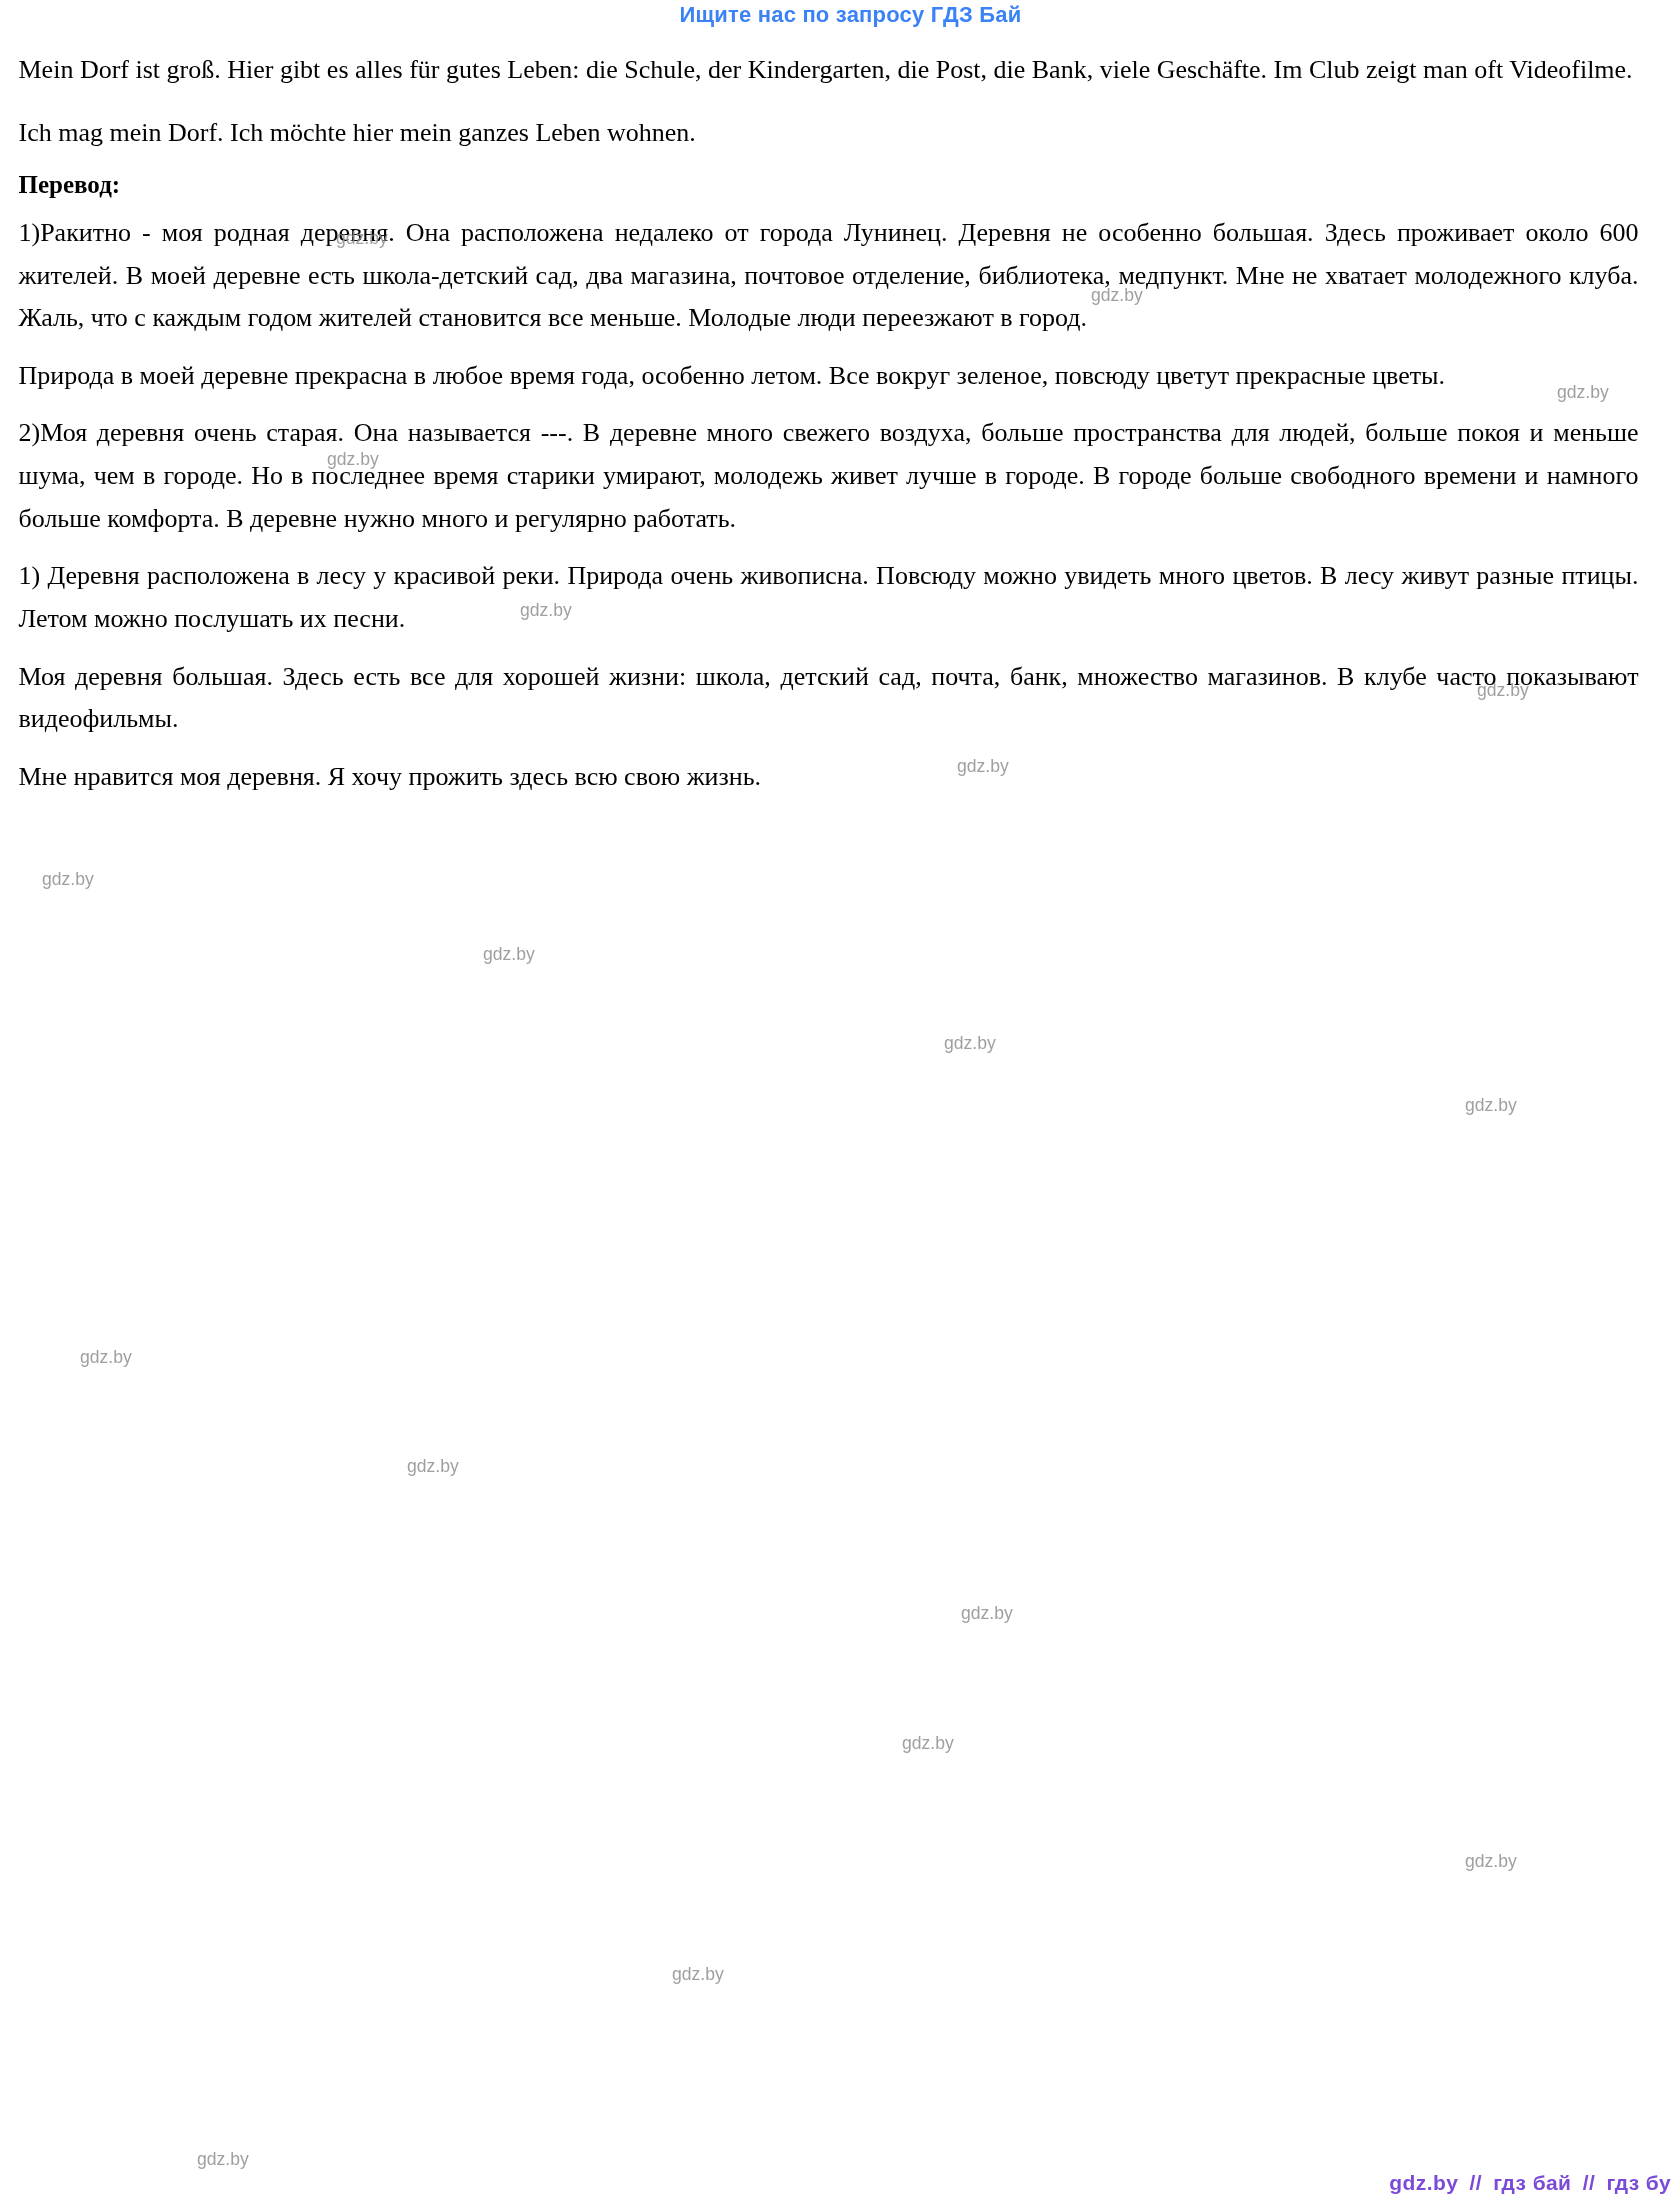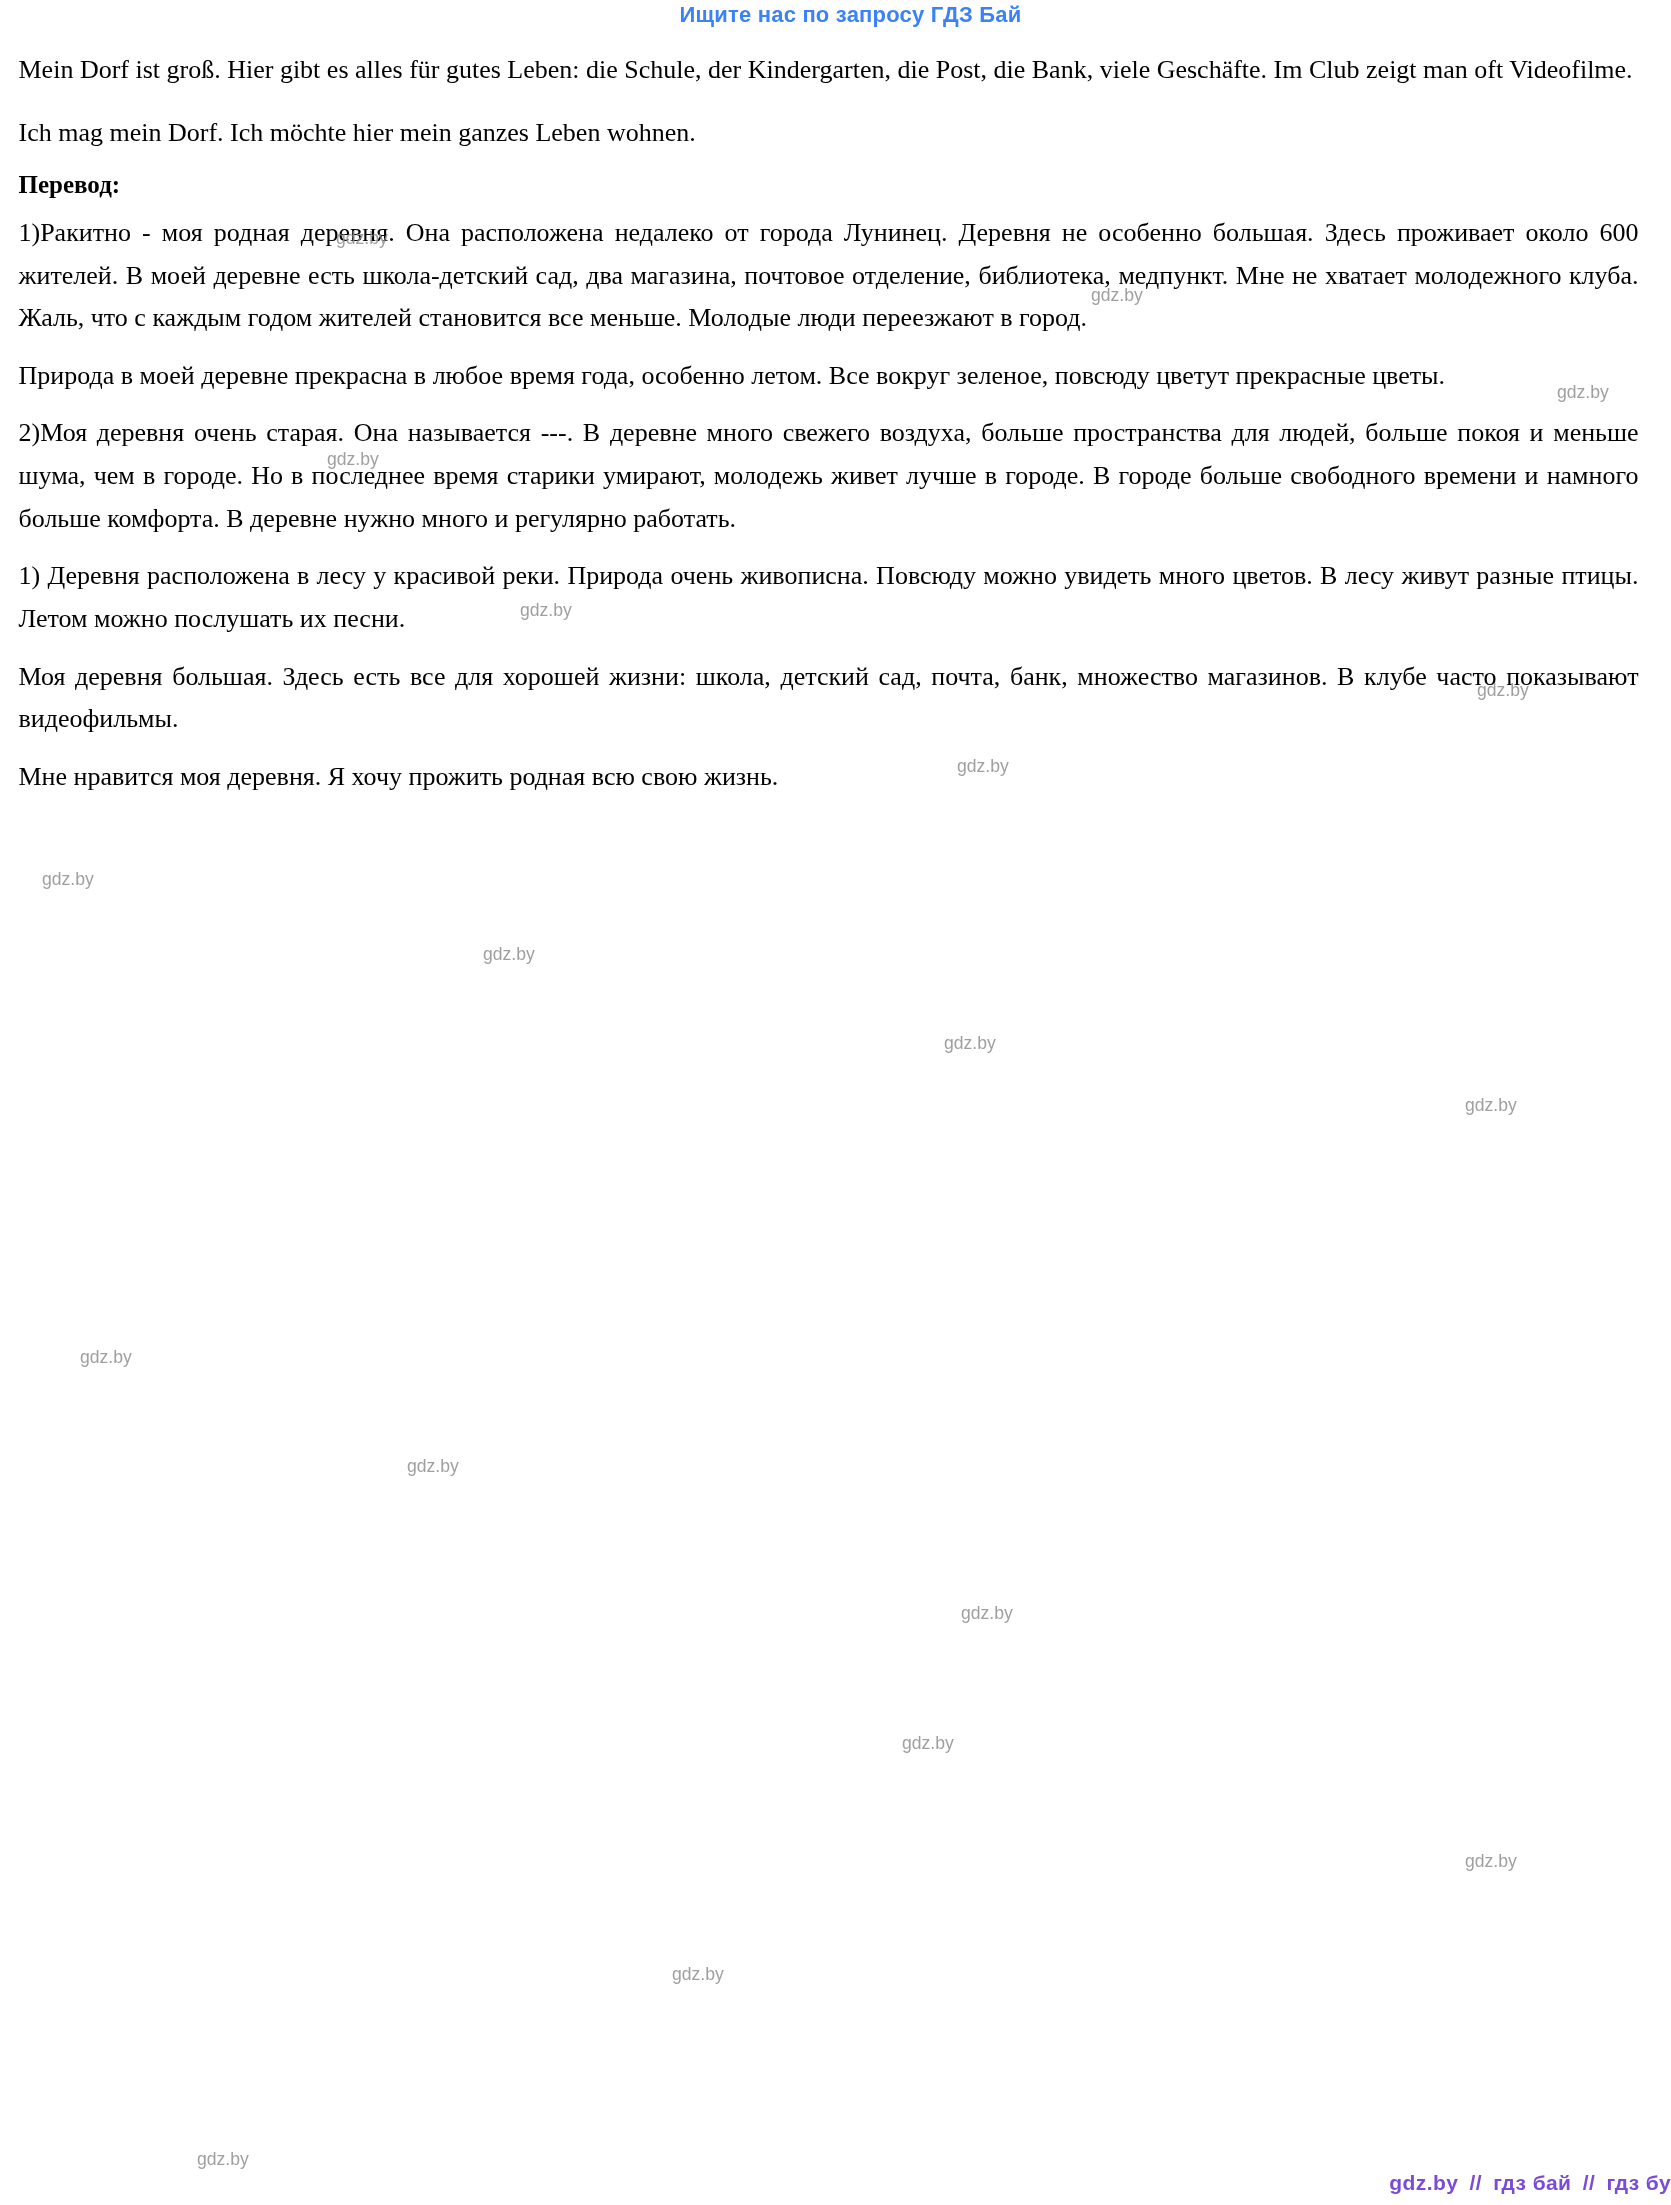--- a/index.html
+++ b/index.html
@@ -102,21 +102,21 @@
     <p class="para">1)Ракитно - моя родная деревня. Она расположена недалеко от города Лунинец. Деревня не особенно большая. Здесь проживает около 600 жителей. В моей деревне есть школа-детский сад, два магазина, почтовое отделение, библиотека, медпункт. Мне не хватает молодежного клуба. Жаль, что с каждым годом жителей становится все меньше. Молодые люди переезжают в город.</p>
 
     <p class="para" style="margin-top:15px;">Природа в моей деревне прекрасна в любое время года, особенно летом. Все вокруг зеленое, повсюду цветут прекрасные цветы.</p>
 
     <p class="para" style="margin-top:15px;">2)Моя деревня очень старая. Она называется ---. В деревне много свежего воздуха, больше пространства для людей, больше покоя и меньше шума, чем в городе. Но в последнее время старики умирают, молодежь живет лучше в городе. В городе больше свободного времени и намного больше комфорта. В деревне нужно много и регулярно работать.</p>
 
     <p class="para nojust" style="margin-top:15px;">1) Деревня расположена в лесу у красивой реки. Природа очень живописна. Повсюду можно увидеть много цветов. В лесу живут разные птицы. Летом можно послушать их песни.</p>
 
     <p class="para" style="margin-top:15px;">Моя деревня большая. Здесь есть все для хорошей жизни: школа, детский сад, почта, банк, множество магазинов. В клубе часто показывают видеофильмы.</p>
 
-    <p class="para nojust" style="margin-top:15px;">Мне нравится моя деревня. Я хочу прожить родная всю свою жизнь.</p>
+    <p class="para nojust" style="margin-top:15px;">Мне нравится моя деревня. Я хочу прожить здесь всю свою жизнь.</p>
 
   </div>
 
   <div id="wm-layer">
       <div class="wm" style="left: 336px; top: 228px;">gdz.by</div>
       <div class="wm" style="left: 1091px; top: 285px;">gdz.by</div>
       <div class="wm" style="left: 1557px; top: 382px;">gdz.by</div>
       <div class="wm" style="left: 327px; top: 449px;">gdz.by</div>
       <div class="wm" style="left: 520px; top: 600px;">gdz.by</div>
       <div class="wm" style="left: 1477px; top: 680px;">gdz.by</div>

